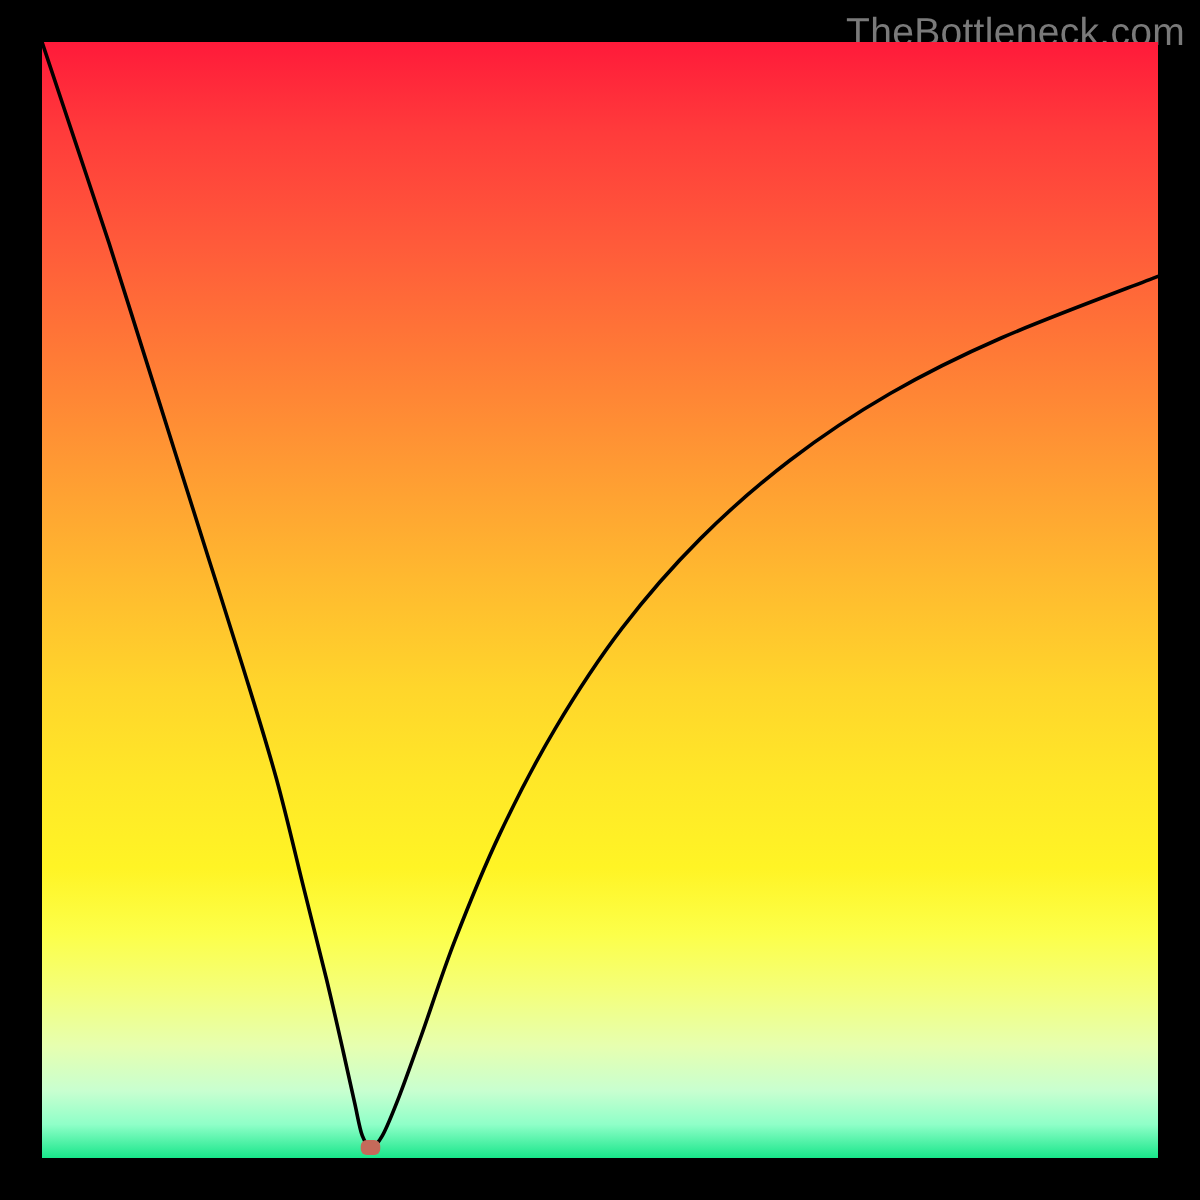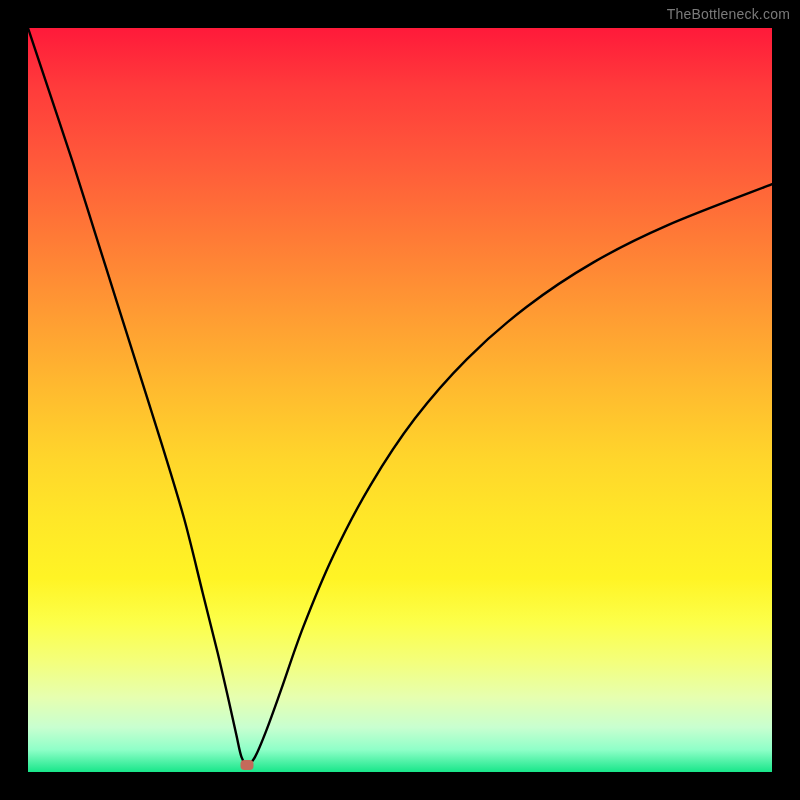--- a/index.html
+++ b/index.html
@@ -53,21 +53,21 @@
     height: 10px;
     border-radius: 4px;
     transform: translate(-50%, -50%);
     pointer-events: none;
   }
   .attribution {
     position: absolute;
     top: 6px;
     right: 10px;
     color: #7a7a7a;
-    font-size: 14px;
+    font-size: 26px;
     letter-spacing: 0.2px;
     font-weight: 400;
   }
 </style>
 </head>
 <body>
 
 <div class="stage">
   <div class="attribution">TheBottleneck.com</div>
 

